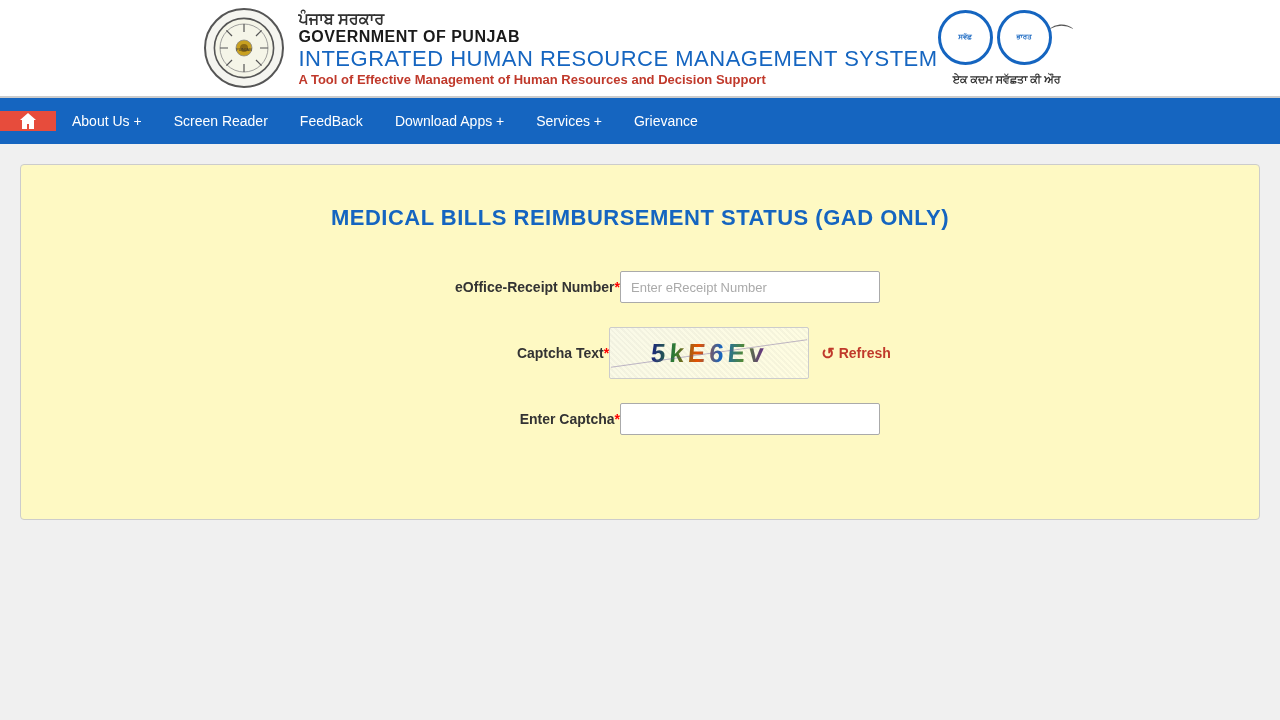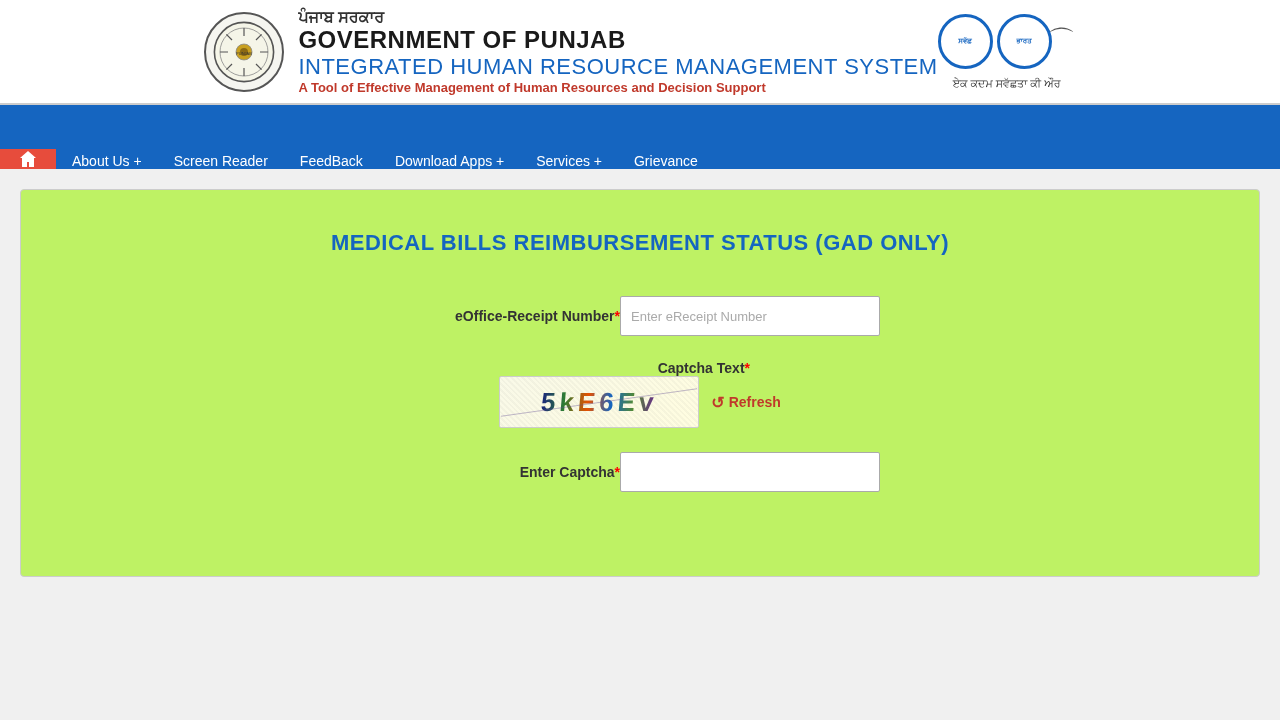--- a/index.html
+++ b/index.html
@@ -30,21 +30,21 @@
       justify-content: center;
       overflow: hidden;
     }
     .header-text {}
     .header-text .punjabi {
       font-size: 16px;
       color: #333;
       font-weight: bold;
     }
     .header-text .gov-name {
-      font-size: 24px;
+      font-size: 16px;
       font-weight: bold;
       color: #1a1a1a;
       letter-spacing: 0.5px;
     }
     .header-text .system-name {
       font-size: 22px;
       font-weight: normal;
       color: #1565C0;
       letter-spacing: 0.5px;
     }
@@ -81,28 +81,29 @@
     .swachh-arc {
       font-size: 28px;
       color: #555;
       margin-left: -8px;
     }
     .swachh-text {
       font-size: 11px;
       color: #333;
       text-align: center;
       margin-top: 8px;
+      font-weight: bold;
     }
 
     
     .navbar {
       background: #1565C0;
       display: flex;
-      align-items: flex-end;
-      height: 64px;
+      align-items: center;
+      height: 46px;
     }
     .nav-home {
       background: #e74c3c;
       display: flex;
       align-items: center;
       justify-content: center;
       padding: 0 18px;
       cursor: pointer;
     }
     .nav-item {
@@ -116,21 +117,21 @@
       border: none;
       background: none;
       transition: background 0.2s;
     }
 
     
     .main-content {
       padding: 20px;
     }
     .form-card {
-      background: #bef264;
+      background: #fef9c3;
       border: 1px solid #ccc;
       border-radius: 4px;
       padding: 40px 20px 60px 20px;
     }
     .form-title {
       text-align: center;
       color: #1565C0;
       font-size: 22px;
       font-weight: bold;
       margin-bottom: 40px;
@@ -147,21 +148,21 @@
       font-weight: bold;
       text-align: right;
       width: 220px;
       margin-right: 0;
     }
     .required {
       color: red;
     }
     .form-input {
       width: 260px;
-      height: 40px;
+      height: 32px;
       border: 1px solid #aaa;
       border-radius: 2px;
       padding: 4px 10px;
       font-size: 13px;
       color: #555;
     }
     .form-input::placeholder {
       color: #aaa;
     }
     .captcha-container {
@@ -322,21 +323,21 @@
   <div class="form-card">
     <h2 class="form-title">MEDICAL BILLS REIMBURSEMENT STATUS (GAD ONLY)</h2>
 
     <div class="form-row" style="justify-content:center;">
       <label class="form-label">
         <span>eOffice-Receipt Number</span><span class="required">*</span>
       </label>
       <input type="text" class="form-input" placeholder="Enter eReceipt Number" style="">
     </div>
 
-    <div class="form-row" style="justify-content:center;flex-direction:column;">
+    <div class="form-row" style="justify-content:center;">
       <label class="form-label">
         <span>Captcha Text</span><span class="required">*</span>
       </label>
       <div class="captcha-container">
         <div class="captcha-image">
           <div class="captcha-noise"></div>
           <div class="captcha-line"></div>
           <span class="captcha-text-display">5kE6Ev</span>
         </div>
         <button class="refresh-btn">

